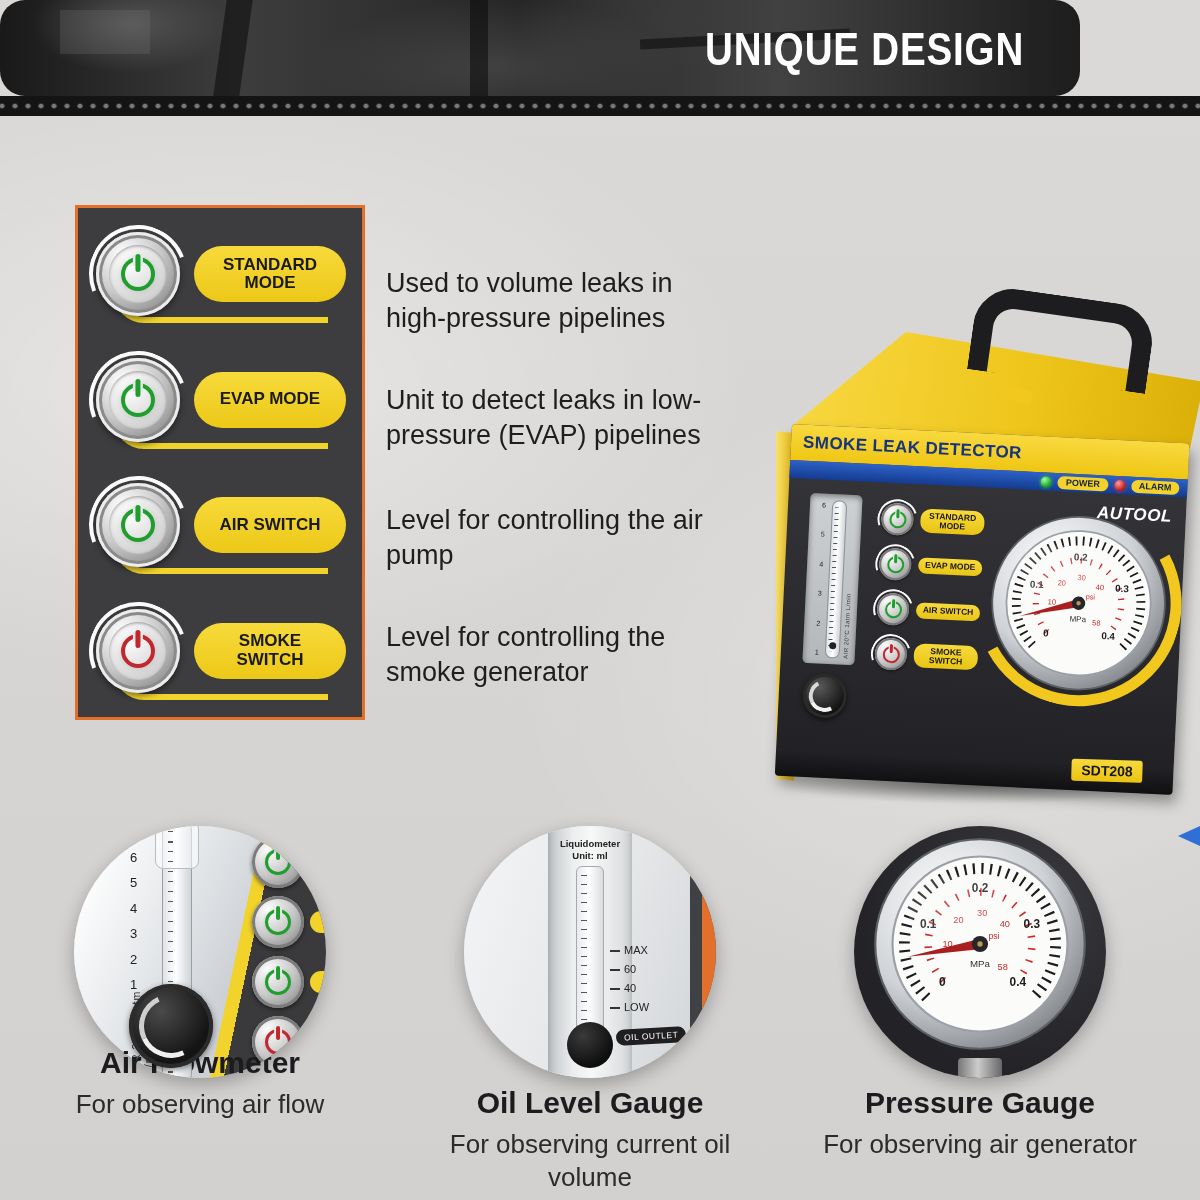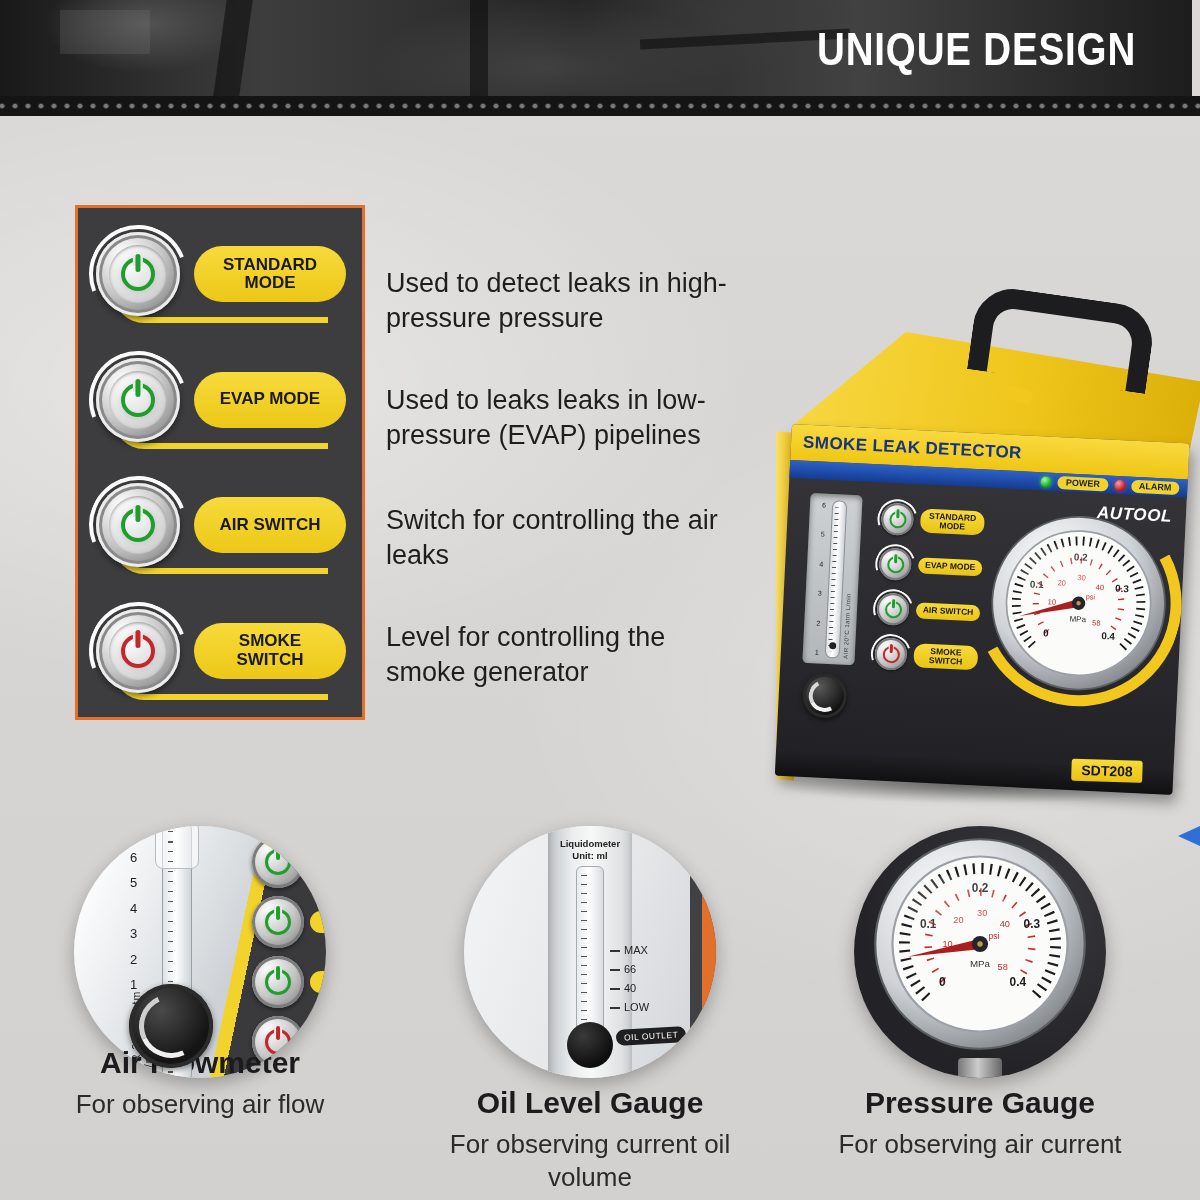--- a/index.html
+++ b/index.html
@@ -7,26 +7,27 @@
   body { font-family:"Liberation Sans", sans-serif; }
 
   .stage { position:relative; width:1200px; height:1200px; overflow:hidden;
     background:
       radial-gradient(900px 500px at 18% 32%, rgba(255,255,255,.38), transparent 60%),
       radial-gradient(760px 520px at 82% 58%, rgba(255,255,255,.26), transparent 62%),
       linear-gradient(180deg,#dad9d7,#d2d1cf);
   }
 
   
-  .banner { position:absolute; left:0; top:0; width:1192px; height:96px;
+  .banner { position:absolute; left:0; top:0; width:1080px; height:96px;
     background:
       radial-gradient(140px 70px at 12% 25%, rgba(130,130,130,.45), transparent 70%),
       radial-gradient(240px 90px at 46% 70%, rgba(95,95,95,.45), transparent 75%),
       radial-gradient(200px 80px at 62% 20%, rgba(60,60,60,.6), transparent 75%),
       linear-gradient(90deg,#191919 0%, #3d3d3d 22%, #262626 48%, #424242 72%, #1d1d1d 100%);
+    border-radius: 25px;
   }
   .beam { position:absolute; background:rgba(10,10,10,.55); }
   .beam.b1 { left:220px; top:0; width:26px; height:96px; transform:skewX(-8deg); }
   .beam.b2 { left:470px; top:0; width:18px; height:96px; }
   .beam.b3 { left:640px; top:34px; width:210px; height:10px; transform:rotate(-3deg); }
   .beam.b4 { left:60px; top:10px; width:90px; height:44px; background:rgba(120,120,120,.25); }
   .banner-title { position:absolute; right:56px; top:50%; transform:translateY(-50%) scaleX(.82);
     transform-origin:right center; color:#fff; font-size:47px; font-weight:bold; letter-spacing:1px; white-space:nowrap; }
 
   .perf { position:absolute; left:0; top:96px; width:1200px; height:20px; background-color:#141414;
@@ -269,23 +270,23 @@
                 <i class="gap"></i>
                 <i class="bar"></i>
               </span>
           </div>
         </div>
       </div>
       <div class="pill">SMOKE SWITCH</div>
     </div>
   </section>
 
-  <p class="desc d1">Used to detect leaks in high-pressure pressure</p>
-  <p class="desc d2">Used to leaks leaks in low-pressure (EVAP) pipelines</p>
-  <p class="desc d3">Switch for controlling the air leaks</p>
+  <p class="desc d1">Used to volume leaks in high-pressure pipelines</p>
+  <p class="desc d2">Unit to detect leaks in low-pressure (EVAP) pipelines</p>
+  <p class="desc d3">Level for controlling the air pump</p>
   <p class="desc d4">Level for controlling the smoke generator</p>
 
   <div class="device">
     <div class="dev-shadow"></div>
     <div class="dev-top"></div>
     <div class="handle"></div>
     <div class="latch"></div>
     <div class="dev-side"></div>
     <div class="dev-front">
       <div class="band">
@@ -458,21 +459,21 @@
       </div>
     </div>
   </div>
 
   <div class="callout c2">
     <div class="c2-recess"></div>
     <div class="c2-label">Liquidometer Unit: ml</div>
     <div class="c2-tube"></div>
     <div class="c2-marks">
       <span>MAX</span>
-      <span>66</span>
+      <span>60</span>
       <span>40</span>
       <span>LOW</span>
     </div>
     <div class="c2-cap"></div>
     <div class="c2-outlet">OIL OUTLET</div>
     <div class="c2-dark"></div>
     <div class="c2-orange"></div>
   </div>
 
   <div class="callout c3">
@@ -513,16 +514,16 @@
   <div class="ctext t1">
     <h2>Air Flowmeter</h2>
     <p>For observing air flow</p>
   </div>
   <div class="ctext t2">
     <h2>Oil Level Gauge</h2>
     <p>For observing current oil volume</p>
   </div>
   <div class="ctext t3">
     <h2>Pressure Gauge</h2>
-    <p>For observing air current</p>
+    <p>For observing air generator</p>
   </div>
 
 </div>
 
 </body></html>

